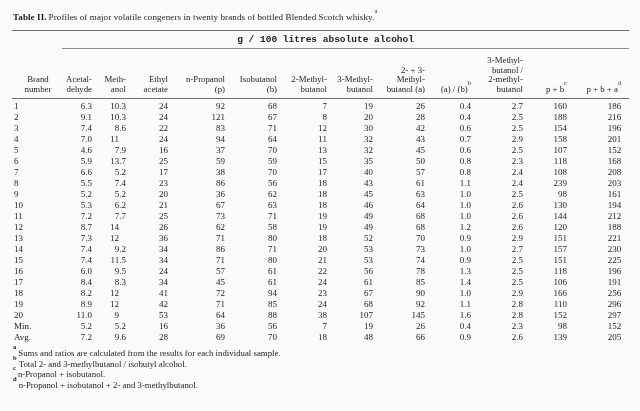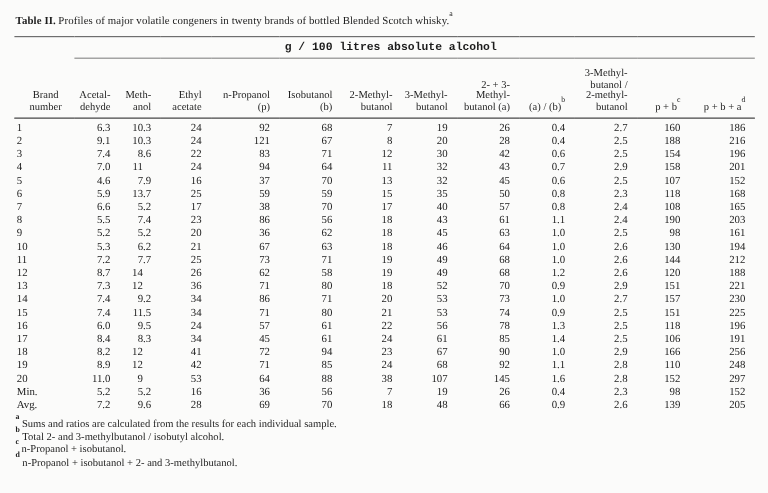--- a/index.html
+++ b/index.html
@@ -189,35 +189,35 @@
           <td>5.2</td>
           <td>17</td>
           <td>38</td>
           <td>70</td>
           <td>17</td>
           <td>40</td>
           <td>57</td>
           <td>0.8</td>
           <td>2.4</td>
           <td>108</td>
-          <td>165</td>
+          <td>208</td>
         </tr>
         <tr>
           <td class="left">8</td>
           <td>5.5</td>
           <td>7.4</td>
           <td>23</td>
           <td>86</td>
           <td>56</td>
           <td>18</td>
           <td>43</td>
           <td>61</td>
           <td>1.1</td>
           <td>2.4</td>
-          <td>190</td>
+          <td>239</td>
           <td>203</td>
         </tr>
         <tr>
           <td class="left">9</td>
           <td>5.2</td>
           <td>5.2</td>
           <td>20</td>
           <td>36</td>
           <td>62</td>
           <td>18</td>
@@ -369,21 +369,21 @@
           <td class="int-in-dec">12</td>
           <td>42</td>
           <td>71</td>
           <td>85</td>
           <td>24</td>
           <td>68</td>
           <td>92</td>
           <td>1.1</td>
           <td>2.8</td>
           <td>110</td>
-          <td>248</td>
+          <td>296</td>
         </tr>
         <tr>
           <td class="left">20</td>
           <td>11.0</td>
           <td class="int-in-dec">9</td>
           <td>53</td>
           <td>64</td>
           <td>88</td>
           <td>38</td>
           <td>107</td>

